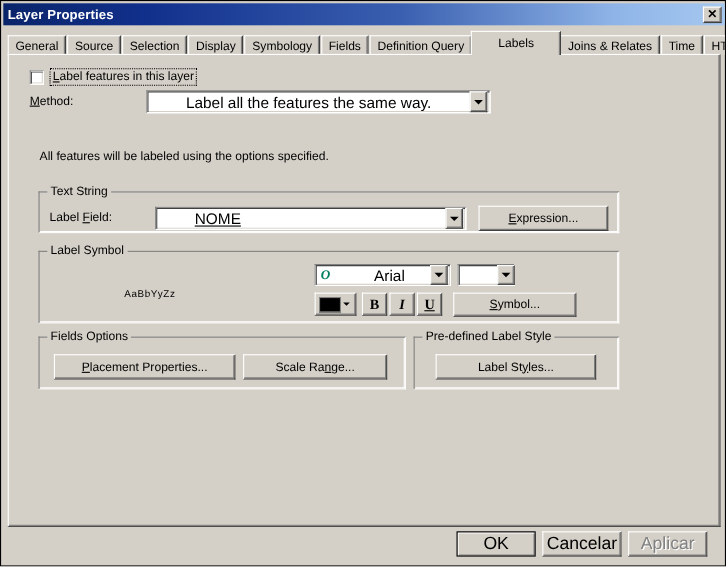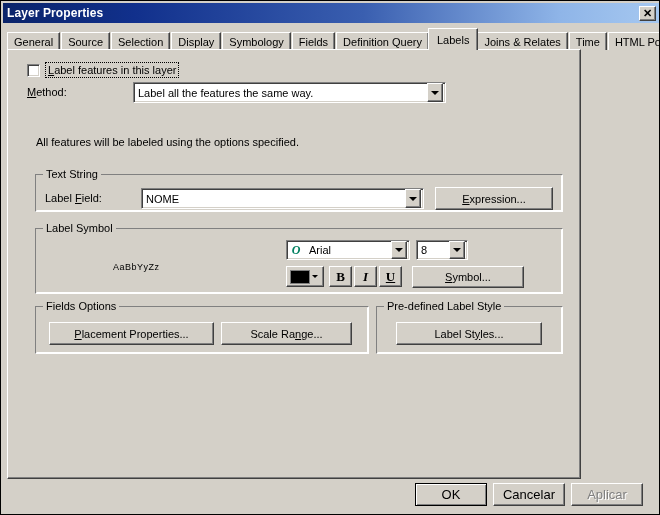--- a/index.html
+++ b/index.html
@@ -88,29 +88,29 @@
   .tab.selected {
     height: 22px;
     background: #d4d0c8;
     border-top: 1px solid #ffffff;
     border-left: 1px solid #ffffff;
     border-right: 1px solid #404040;
     box-shadow: inset -1px 0 0 #808080;
     z-index: 5;
     margin-left: -2px;
     margin-right: -1px;
-    padding: 0 8px;
+    padding: 0 24px;
     top: 0px;
   }
 
   
   .tabpanel {
     position: absolute;
     left: 6px; top: 48px;
-    width: 574px; height: 430px;
+    width: 648px; height: 430px;
     background: #d4d0c8;
     border-top: 1px solid #ffffff;
     border-left: 1px solid #ffffff;
     border-right: 1px solid #404040;
     border-bottom: 1px solid #404040;
     box-shadow: inset -1px -1px 0 #808080;
     box-sizing: border-box;
   }
 
   
@@ -158,21 +158,22 @@
     box-sizing: border-box;
     display: flex;
     align-items: center;
     cursor: default;
   }
   .combo-text {
     flex: 1 1 auto;
     padding-left: 4px;
     white-space: nowrap;
     overflow: hidden;
-    font-size: 11px;
+    font-size: 14px;
+    margin-left: 31px;
   }
   .combo-arrow {
     width: 16px;
     height: 100%;
     margin-right: 2px;
     background: #d4d0c8;
     border-top: 1px solid #ffffff;
     border-left: 1px solid #ffffff;
     border-right: 1px solid #404040;
     border-bottom: 1px solid #404040;
@@ -308,21 +309,21 @@
   .footer-btn {
     position: absolute;
     height: 23px;
     background: #d4d0c8;
     border-top: 1px solid #ffffff;
     border-left: 1px solid #ffffff;
     border-right: 1px solid #404040;
     border-bottom: 1px solid #404040;
     box-shadow: inset -1px -1px 0 #808080;
     display: flex; align-items: center; justify-content: center;
-    font-size: 13px;
+    font-size: 16px;
     box-sizing: border-box;
     cursor: default;
   }
   .footer-btn.default {
     border: 1px solid #000000;
     box-shadow: inset 1px 1px 0 #ffffff, inset -1px -1px 0 #808080;
   }
   .footer-btn.disabled { color: #808080; text-shadow: 1px 1px 0 #ffffff; }
 </style>
 </head>
@@ -365,21 +366,21 @@
         </span>
     </div>
 
     <div class="static-text" style="left:28px; top:86px;">All features will be labeled using the options specified.</div>
 
     <div class="group" style="left:27px; top:124px; width:528px; height:38px;">
       <div class="group-inner"></div>
       <span class="group-title">Text String</span>
     </div>
     <div class="field-label" style="left:37px; top:142px;">Label <span class="u">F</span>ield:</div>
-    <div class="combo" style="left:133px; top:138px; width:283px; height:21px;">
+    <div class="combo" style="left:133px; top:138px; width:283px; height:21px;text-decoration:underline;">
       <span class="combo-text">NOME</span>
       <span class="combo-arrow">
           <span class="arrow-dn"></span>
         </span>
     </div>
     <div class="btn" style="left:427px; top:137px; width:118px; height:23px;">
         <span><span class="u">E</span>xpression...</span>
       </div>
 
     <div class="group" style="left:27px; top:178px; width:528px; height:66px;">

